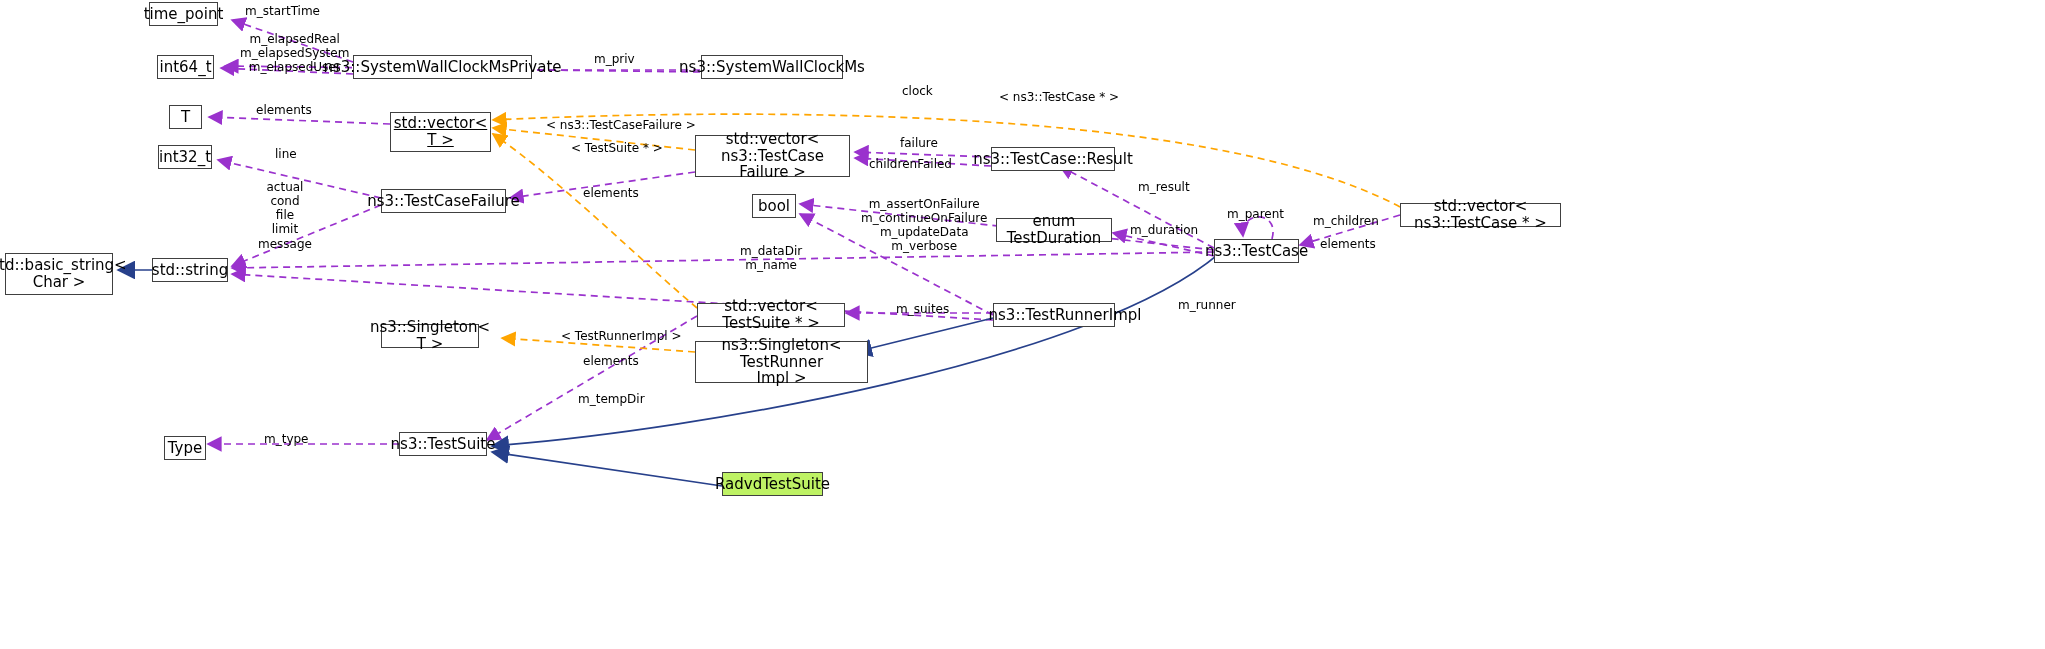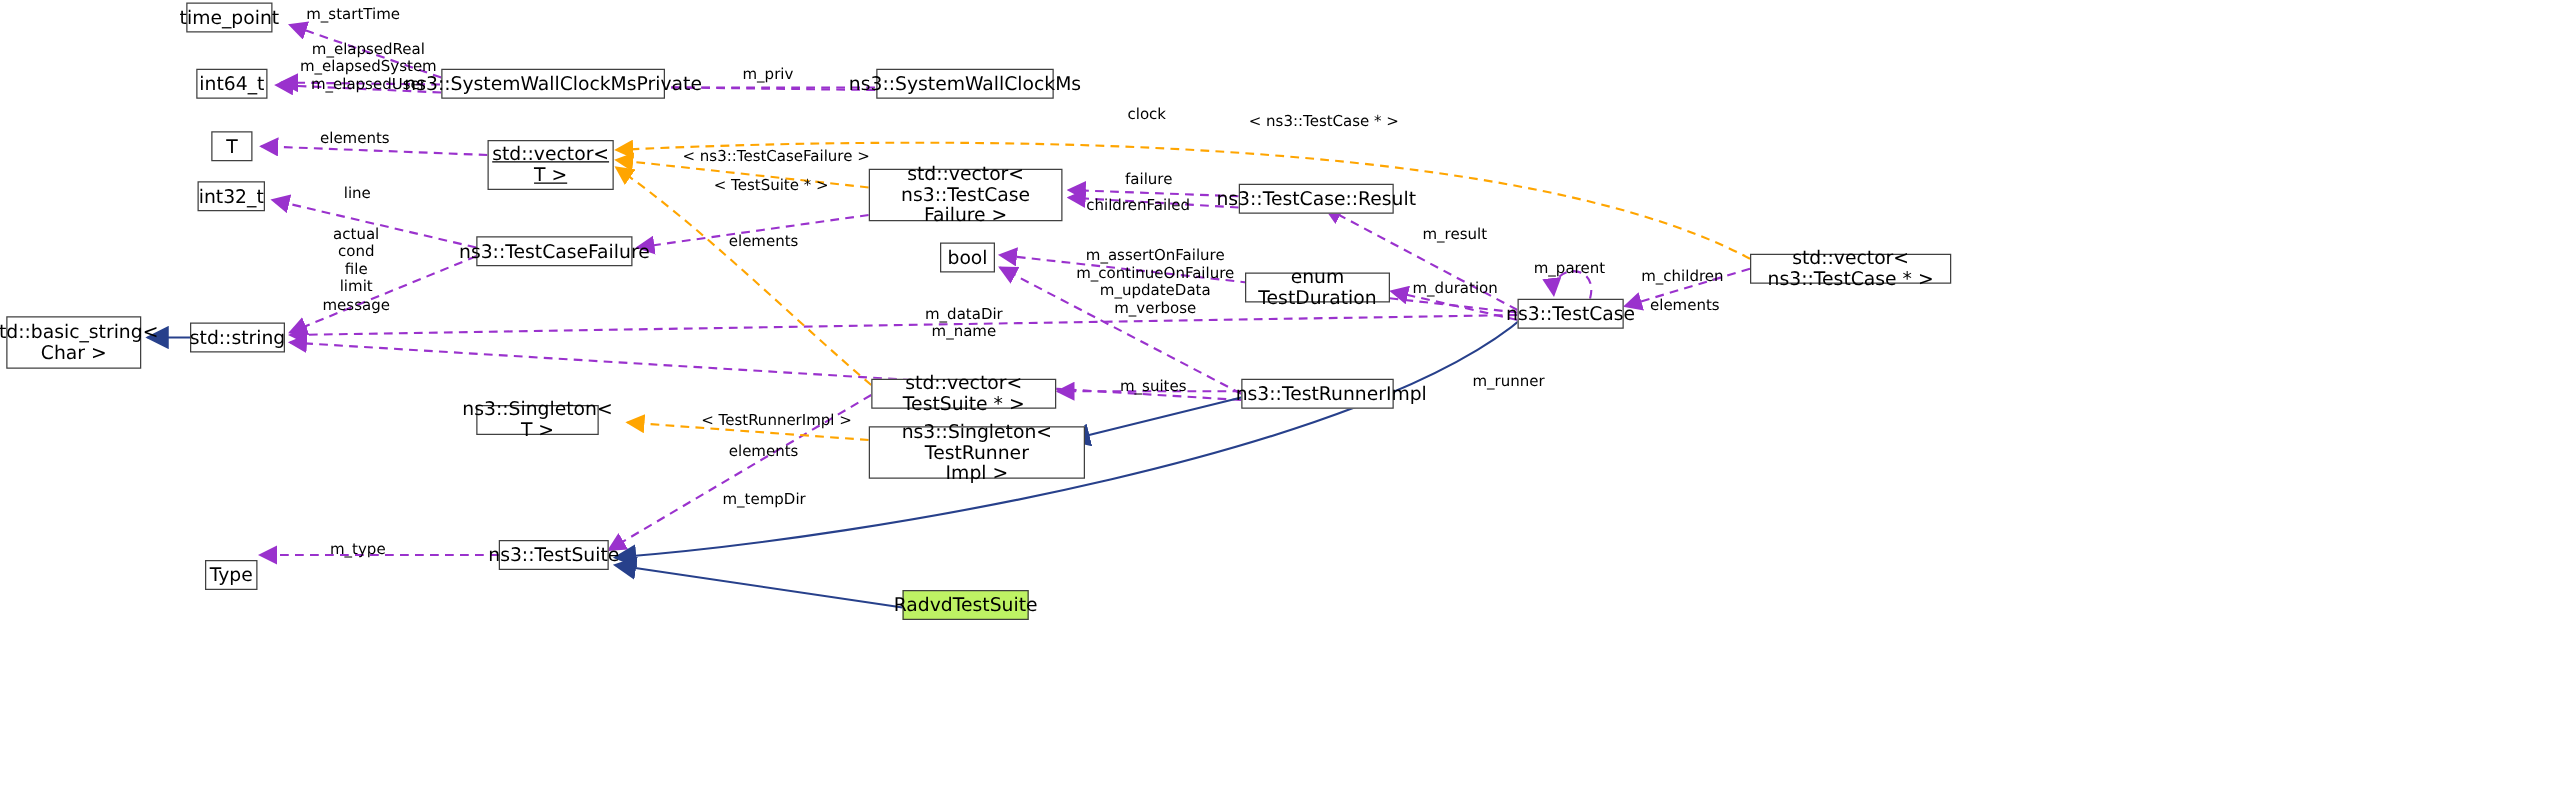--- a/index.html
+++ b/index.html
@@ -93,21 +93,21 @@
       <div class="node" style="left: 1400px; top: 203px; width: 161px; height: 24px;">std::vector&lt; ns3::TestCase * &gt;</div>
       <div class="node" style="left: 1214px; top: 239px; width: 85px; height: 24px;">ns3::TestCase</div>
       <div class="node" style="left: 5px; top: 253px; width: 108px; height: 42px;">std::basic_string&lt;
 Char &gt;</div>
       <div class="node" style="left: 152px; top: 258px; width: 76px; height: 24px;">std::string</div>
       <div class="node" style="left: 697px; top: 303px; width: 148px; height: 24px;">std::vector&lt; TestSuite * &gt;</div>
       <div class="node" style="left: 993px; top: 303px; width: 122px; height: 24px; padding-left: 28px;">ns3::TestRunnerImpl</div>
       <div class="node" style="left: 381px; top: 324px; width: 98px; height: 24px;">ns3::Singleton&lt; T &gt;</div>
       <div class="node" style="left: 695px; top: 341px; width: 173px; height: 42px;">ns3::Singleton&lt; TestRunner
 Impl &gt;</div>
-      <div class="node" style="left: 164px; top: 448px; width: 42px; height: 24px;">Type</div>
+      <div class="node" style="left: 164px; top: 436px; width: 42px; height: 24px;">Type</div>
       <div class="node" style="left: 399px; top: 432px; width: 88px; height: 24px;">ns3::TestSuite</div>
       <div class="node filled" style="left: 722px; top: 472px; width: 101px; height: 24px;">RadvdTestSuite</div>
     </div>
   <div id="labels-layer">
       <div class="edgelabel" style="left: 245px; top: 4px; text-align: left;">m_startTime</div>
       <div class="edgelabel" style="left: 240px; top: 32px; text-align: center;">m_elapsedReal
 m_elapsedSystem
 m_elapsedUser</div>
       <div class="edgelabel" style="left: 594px; top: 52px; text-align: left;">m_priv</div>
       <div class="edgelabel" style="left: 902px; top: 84px; text-align: left;">clock</div>

